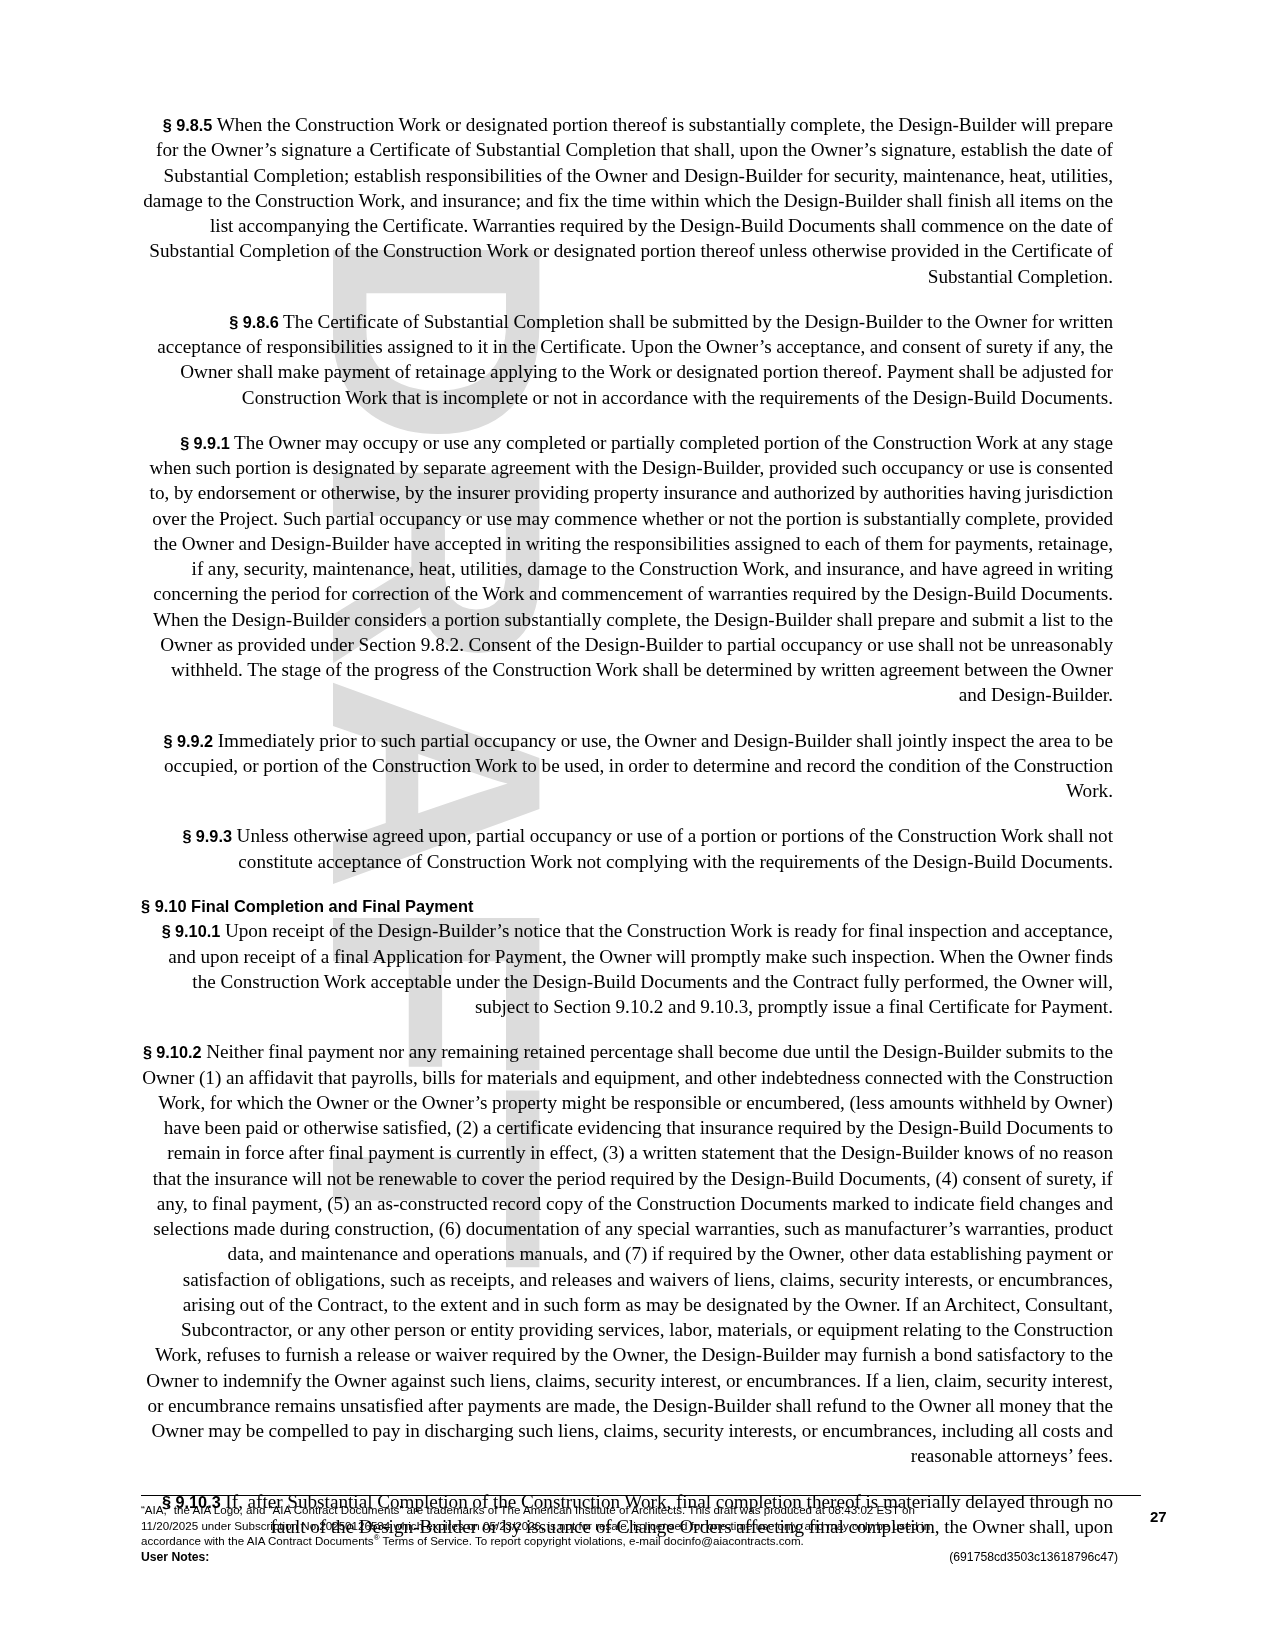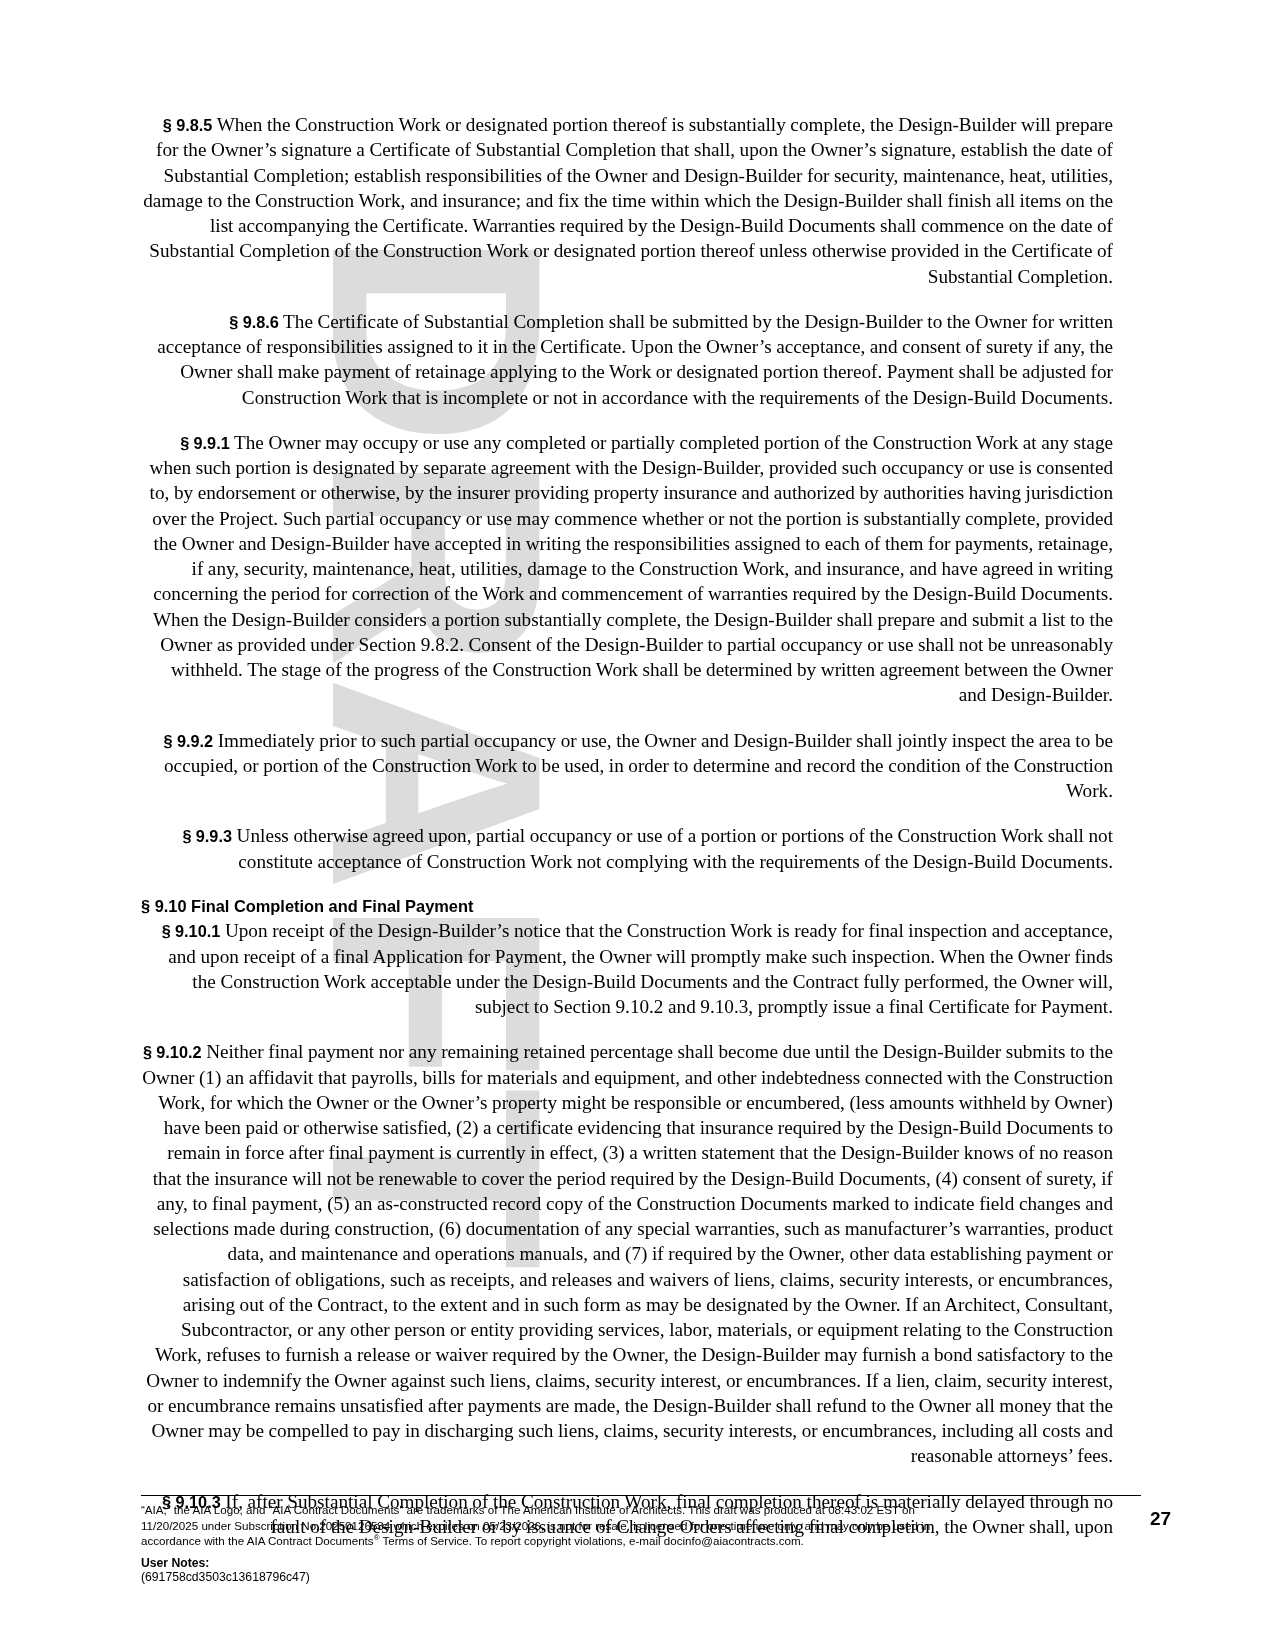--- a/index.html
+++ b/index.html
@@ -98,42 +98,41 @@
     line-height: 1.34;
     color: #000;
     width: 985px;
   }
   .footer-text .ln { display: block; white-space: nowrap; }
   .usernotes-row {
     display: flex;
     justify-content: space-between;
     align-items: baseline;
     width: 985px;
-    margin-top: 7px;
-    flex-direction: column;
+    margin-top: 1px;
   }
   .usernotes-label {
     font-family: "Liberation Sans", "DejaVu Sans", sans-serif;
     font-size: 12.2px;
     font-weight: bold;
   }
   .doc-hash {
     font-family: "Liberation Sans", "DejaVu Sans", sans-serif;
     font-size: 12.2px;
     font-weight: normal;
     padding-right: 8px;
     text-align: center;
   }
   .page-number {
     position: absolute;
     left: 1150px;
     top: 1508px;
     font-family: "Liberation Sans", "DejaVu Sans", sans-serif;
     font-weight: bold;
-    font-size: 19px;
+    font-size: 15px;
     z-index: 3;
   }
   sup.reg { font-size: 0.68em; vertical-align: super; }
 </style>
 </head>
 <body>
 
 <div class="page">
 
   <div class="watermark">

